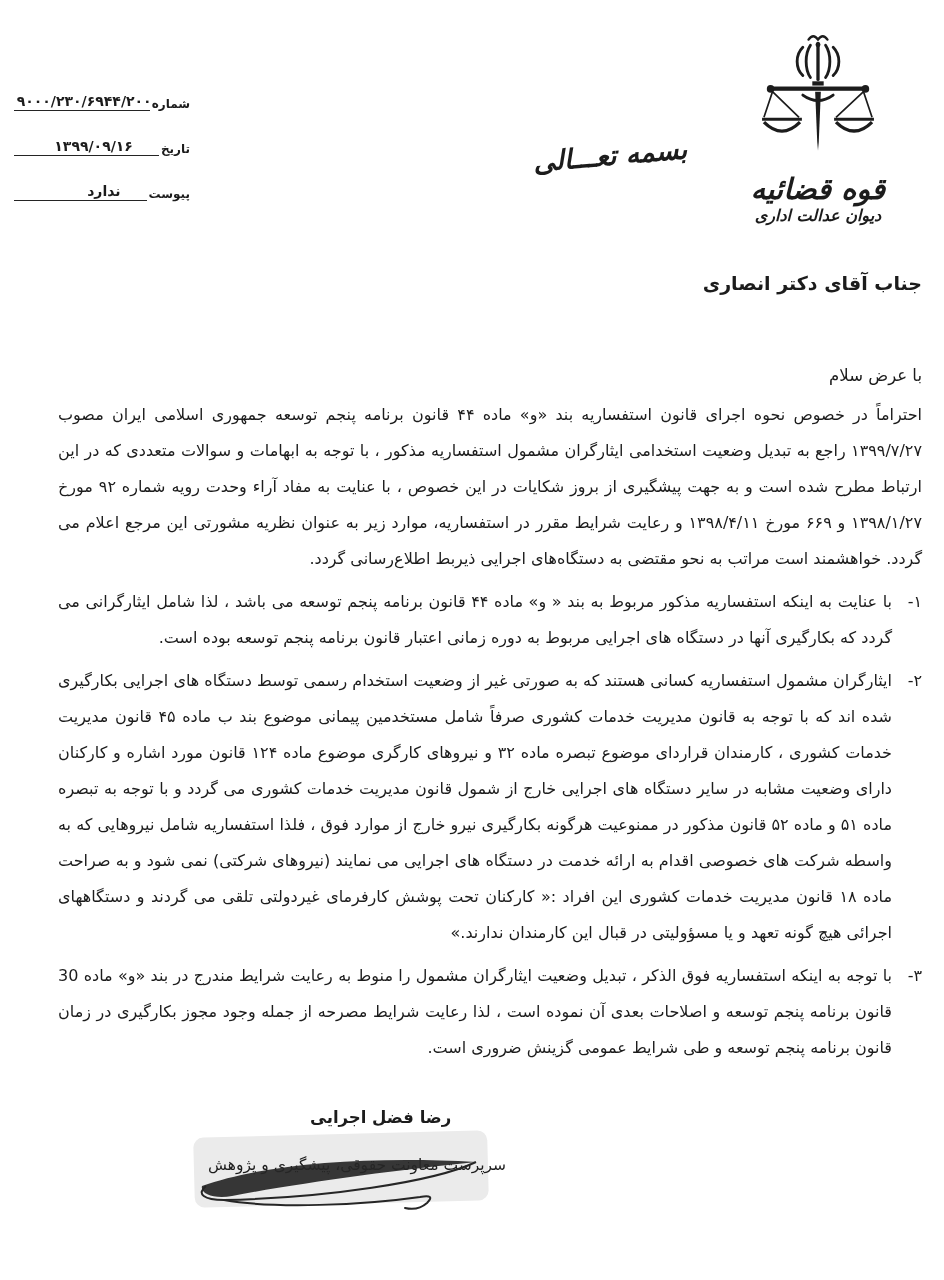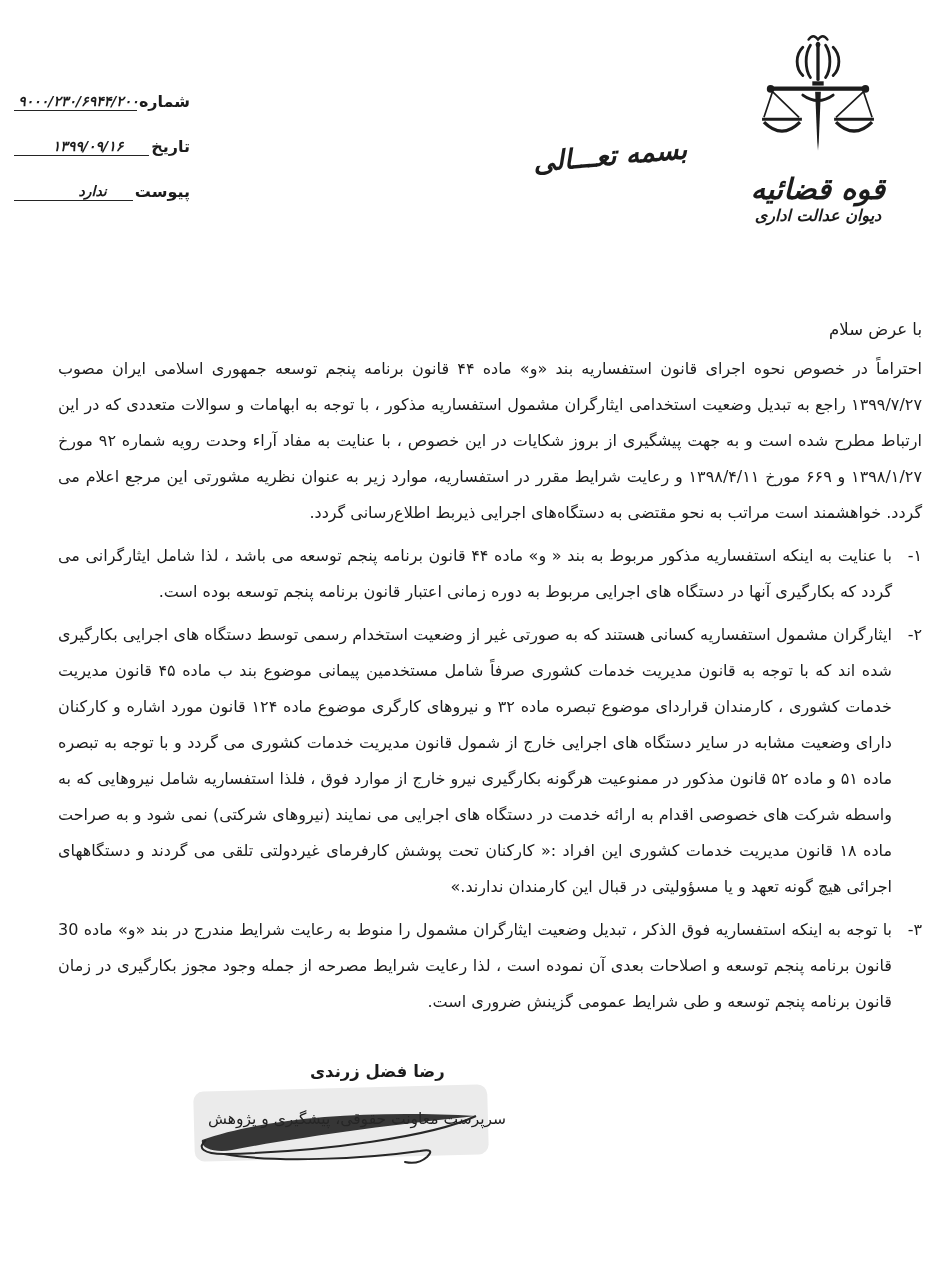--- a/index.html
+++ b/index.html
@@ -4,22 +4,22 @@
 <style>
   html,body{margin:0;padding:0;background:#777;}
   .page{
     width:944px;height:1280px;position:relative;margin:0 auto;
     background:#fff;overflow:hidden;direction:rtl;
     font-family:"DejaVu Sans",sans-serif;color:#1c1c1c;
   }
   
   .hdr-left{position:absolute;left:14px;top:84px;width:176px;direction:rtl;}
   .hrow{display:flex;align-items:flex-end;height:27px;margin-bottom:18px;}
-  .hlabel{font-weight:bold;font-size:16px;white-space:nowrap;padding-left:2px;}
-  .hline{flex:1;border-bottom:1.7px solid #242424;position:relative;height:25px;font-style:italic;}
+  .hlabel{font-weight:bold;font-size:12px;white-space:nowrap;padding-left:2px;}
+  .hline{flex:1;border-bottom:1.7px solid #242424;position:relative;height:25px;}
   .hval{position:absolute;bottom:1px;right:2px;font-weight:bold;font-size:14px;white-space:nowrap;}
   .hval.longnum{right:-2px;letter-spacing:.5px;}
   .hval.center{right:26px;margin-top:14px;}
   
   .bismillah{
     position:absolute;top:140px;left:500px;width:220px;text-align:center;
     font-size:27px;font-style:italic;font-weight:bold;transform:rotate(-5deg);
   }
   
   .letterhead{position:absolute;top:32px;right:28px;width:196px;text-align:center;}
@@ -100,20 +100,21 @@
         <path d="M108,63 L79,90 M108,63 L117,90" stroke="#1c1c1c" stroke-width="1.8" fill="none"></path>
         <path d="M77,92 L119,92" stroke="#1c1c1c" stroke-width="3"></path>
         <path d="M79,95 Q98,114 117,95" fill="none" stroke="#1c1c1c" stroke-width="3.5"></path>
       </svg>
     </span>
     <div class="org-name">قوه قضائیه</div>
     <div class="org-sub">دیوان عدالت اداری</div>
   </div>
 
   <div class="content">
+    <div class="recipient-line">جناب آقای دکتر انصاری</div>
 
     <div class="salutation">با عرض سلام</div>
 
     <div class="intro">احتراماً در خصوص نحوه اجرای قانون استفساریه بند «و» ماده ۴۴ قانون برنامه پنجم توسعه جمهوری اسلامی ایران مصوب ۱۳۹۹/۷/۲۷ راجع به تبدیل وضعیت استخدامی ایثارگران مشمول استفساریه مذکور ، با توجه به ابهامات و سوالات متعددی که در این ارتباط مطرح شده است و به جهت پیشگیری از بروز شکایات در این خصوص ، با عنایت به مفاد آراء وحدت رویه شماره ۹۲ مورخ ۱۳۹۸/۱/۲۷ و ۶۶۹ مورخ ۱۳۹۸/۴/۱۱ و رعایت شرایط مقرر در استفساریه، موارد زیر به عنوان نظریه مشورتی این مرجع اعلام می گردد. خواهشمند است مراتب به نحو مقتضی به دستگاه‌های اجرایی ذیربط اطلاع‌رسانی گردد.</div>
 
     <div class="items">
       <div class="item">
         <span class="item-num">۱-</span>
         <span class="item-text">با عنایت به اینکه استفساریه مذکور مربوط به بند « و» ماده ۴۴ قانون برنامه پنجم توسعه می باشد ، لذا شامل ایثارگرانی می گردد که بکارگیری آنها در دستگاه های اجرایی مربوط به دوره زمانی اعتبار قانون برنامه پنجم توسعه بوده است.</span>
       </div>
@@ -122,21 +123,21 @@
         <span class="item-text">ایثارگران مشمول استفساریه کسانی هستند که به صورتی غیر از وضعیت استخدام رسمی توسط دستگاه های اجرایی بکارگیری شده اند که با توجه به قانون مدیریت خدمات کشوری صرفاً شامل مستخدمین پیمانی موضوع بند ب ماده ۴۵ قانون مدیریت خدمات کشوری ، کارمندان قراردای موضوع تبصره ماده ۳۲ و نیروهای کارگری موضوع ماده ۱۲۴ قانون مورد اشاره و کارکنان دارای وضعیت مشابه در سایر دستگاه های اجرایی خارج از شمول قانون مدیریت خدمات کشوری می گردد و با توجه به تبصره ماده ۵۱ و ماده ۵۲ قانون مذکور در ممنوعیت هرگونه بکارگیری نیرو خارج از موارد فوق ، فلذا استفساریه شامل نیروهایی که به واسطه شرکت های خصوصی اقدام به ارائه خدمت در دستگاه های اجرایی می نمایند (نیروهای شرکتی) نمی شود و به صراحت ماده ۱۸ قانون مدیریت خدمات کشوری این افراد :« کارکنان تحت پوشش کارفرمای غیردولتی تلقی می گردند و دستگاههای اجرائی هیچ گونه تعهد و یا مسؤولیتی در قبال این کارمندان ندارند.»</span>
       </div>
       <div class="item">
         <span class="item-num">۳-</span>
         <span class="item-text">با توجه به اینکه استفساریه فوق الذکر ، تبدیل وضعیت ایثارگران مشمول را منوط به رعایت شرایط مندرج در بند «و» ماده 30 قانون برنامه پنجم توسعه و اصلاحات بعدی آن نموده است ، لذا رعایت شرایط مصرحه از جمله وجود مجوز بکارگیری در زمان قانون برنامه پنجم توسعه و طی شرایط عمومی گزینش ضروری است.</span>
       </div>
     </div>
 
     <div class="sig-footer">
       <div class="sig-patch"></div>
-      <div class="sig-name">رضا فضل زرندی</div>
+      <div class="sig-name">رضا فضل اجرایی</div>
       <div class="sig-title">سرپرست معاونت حقوقی، پیشگیری و پژوهش</div>
       <span class="sig-scribble">
         <svg width="310" height="90" viewBox="0 0 310 90" xmlns="http://www.w3.org/2000/svg">
           <path d="M18,50 C80,28 180,20 292,26 C210,34 110,48 48,60 C30,63 16,58 18,50 Z" fill="#262626" opacity="0.92"></path>
           <path d="M292,26 C250,46 140,62 40,64 C20,64 12,58 22,50" fill="none" stroke="#262626" stroke-width="2"></path>
           <path d="M40,64 C90,73 180,69 236,61 q16,-3 7,6 q-9,8 -22,5" fill="none" stroke="#262626" stroke-width="2" stroke-linecap="round"></path>
         </svg>
       </span>
     </div>
   </div>

